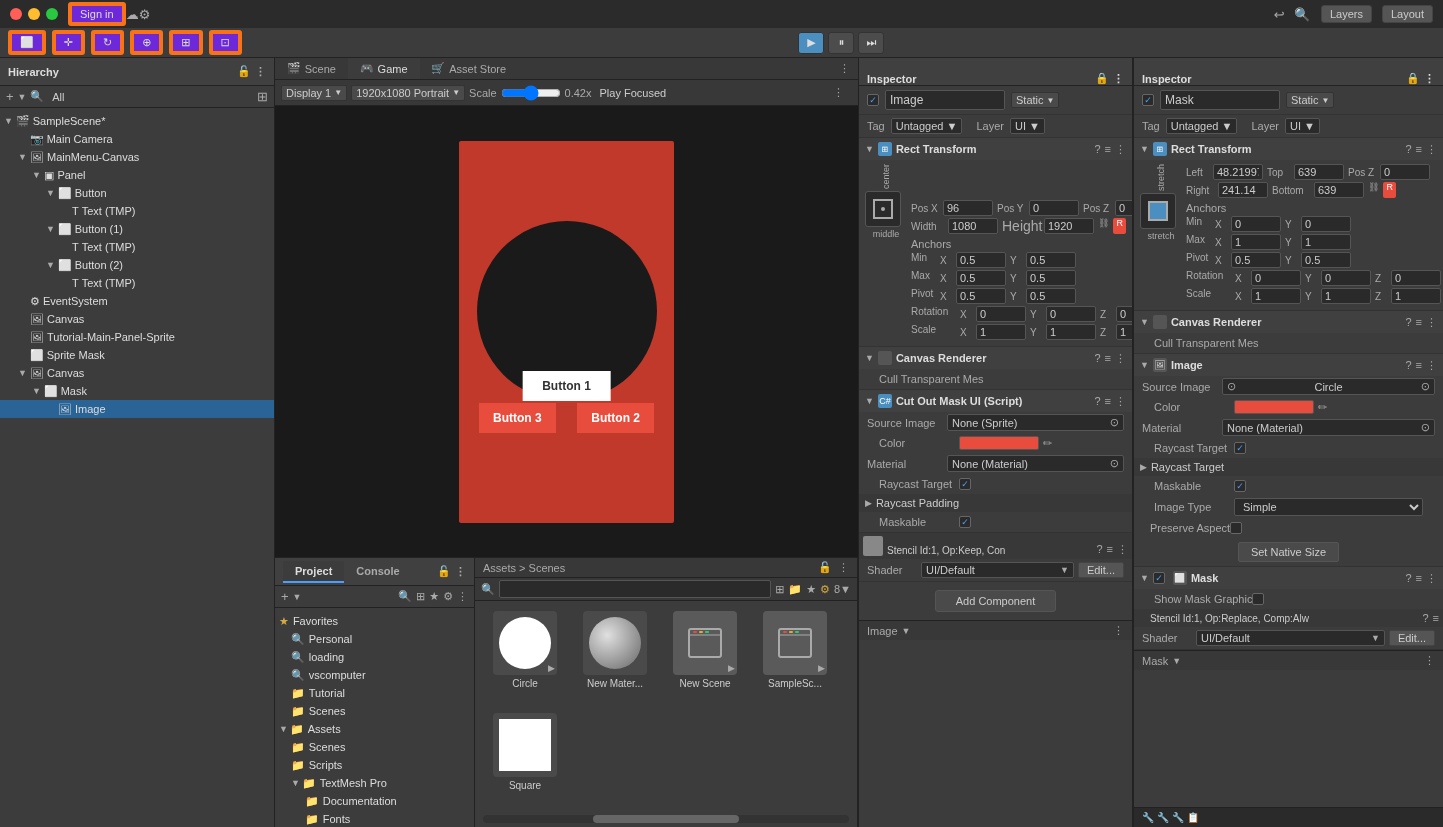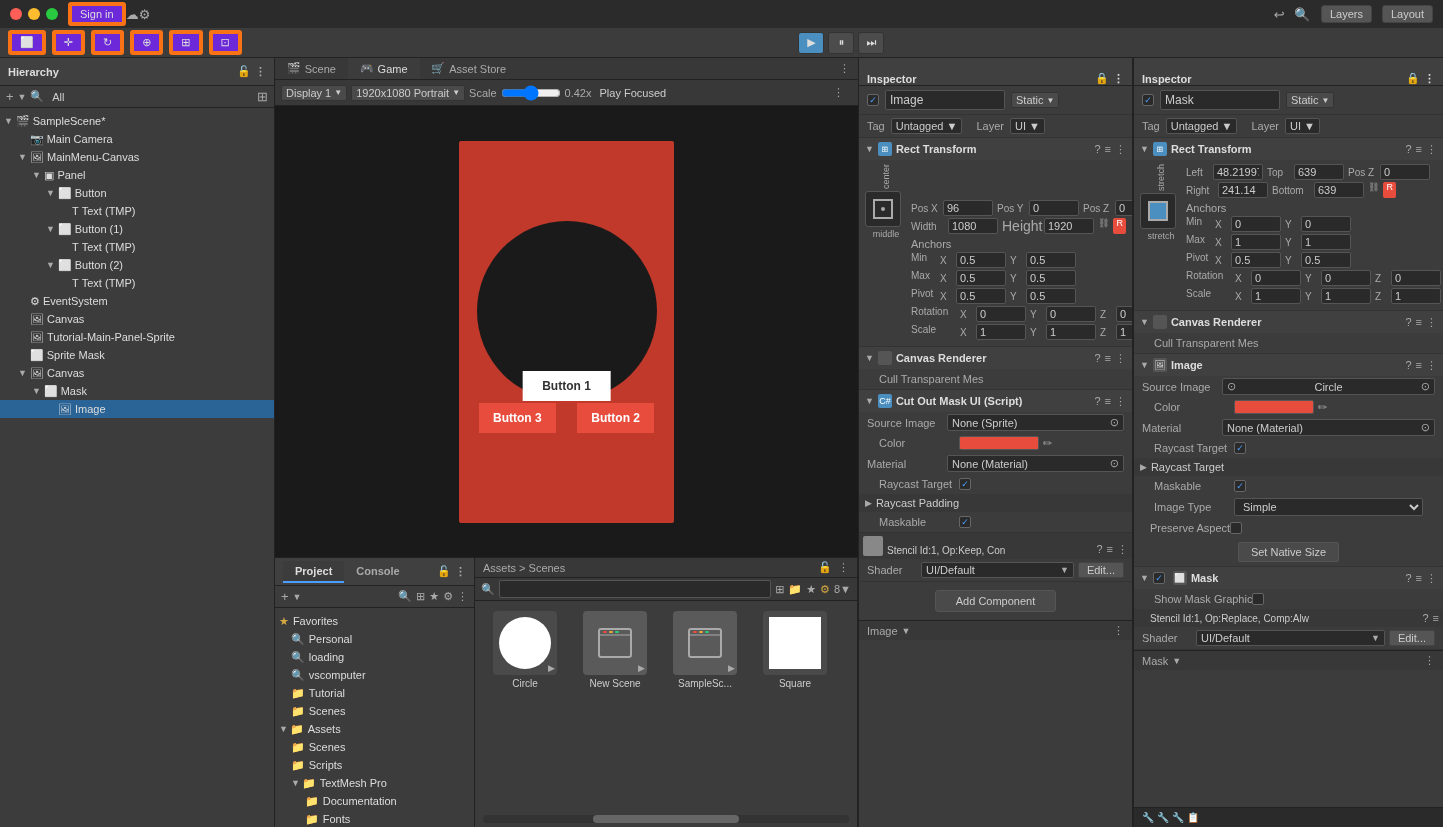--- a/index.html
+++ b/index.html
@@ -460,20 +460,26 @@
           <div class="asset-grid">
 
             <div class="asset-item">
               <div class="asset-thumb">
                 <div class="circle-thumb"></div>
                 <span class="asset-arrow">▶</span>
               </div>
               <span class="asset-label">Circle</span>
             </div>
 
+            <div class="asset-item">
+              <div class="asset-thumb">
+                <div class="sphere-thumb"></div>
+              </div>
+              <span class="asset-label">New Mater...</span>
+            </div>
 
             <div class="asset-item">
               <div class="asset-thumb" style="background:#5a5a5a;">
                 <div class="scene-thumb" style="background:transparent;">
                   <svg width="40" height="40" viewBox="0 0 40 40">
                     <rect x="4" y="6" width="32" height="28" rx="2" fill="none" stroke="#aaa" stroke-width="2"></rect>
                     <path d="M4 12 h32" stroke="#aaa" stroke-width="1"></path>
                     <rect x="8" y="8" width="4" height="2" rx="1" fill="#e74c3c"></rect>
                     <rect x="14" y="8" width="4" height="2" rx="1" fill="#e7a83c"></rect>
                     <rect x="20" y="8" width="4" height="2" rx="1" fill="#2ecc71"></rect>

